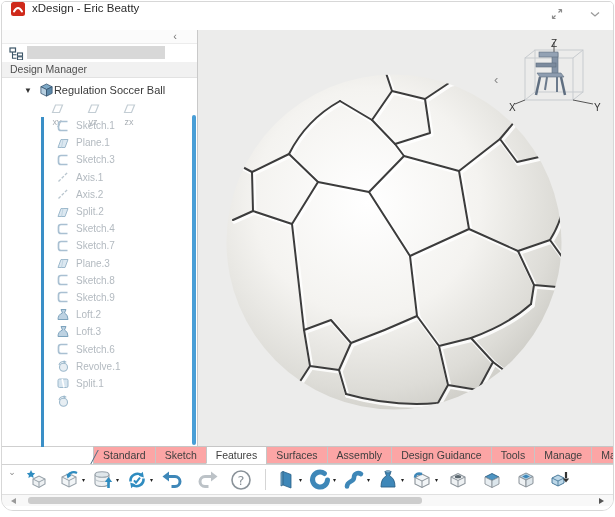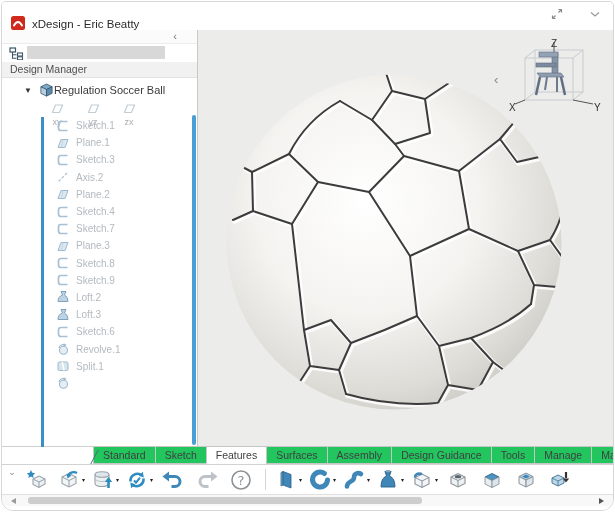--- a/index.html
+++ b/index.html
@@ -1,21 +1,21 @@
 <!DOCTYPE html>
 <html><head>
 <meta charset="utf-8">
 <style>
   * { margin:0; padding:0; box-sizing:border-box; }
   html,body { width:615px; height:517px; background:#fff; font-family:"Liberation Sans", sans-serif; overflow:hidden; }
   .window { position:absolute; left:1px; top:1px; width:613px; height:510px; border:1px solid #d7d7d7;
             border-radius:5px 5px 12px 12px; background:#fff; overflow:hidden; }
 
   
-  .titlebar { position:relative; height:28px; background:#fff; display:flex; align-items:flex-end; padding-left:9px; }
+  .titlebar { position:relative; height:28px; background:#fff; display:flex; align-items:flex-start; padding-left:9px; }
   .logo { width:14px; height:14px; background:#cf2a1b; border-radius:2.5px; display:inline-block; flex:0 0 auto; }
   .title-text { margin-left:7px; font-size:11.5px; color:#2b2b2b; }
   .win-icons { position:absolute; right:12px; top:6px; display:flex; gap:26px; align-items:center; }
   .win-icons svg { display:block; }
 
   
   .main { position:relative; height:417px; border-bottom:1px solid #cfcfcf; display:flex; }
 
   
   .panel { position:relative; width:196px; background:#fff; border-right:1px solid #c9c9c9; flex:0 0 auto; }
@@ -47,21 +47,21 @@
 
   
   .viewport { position:relative; flex:1; background:#ececeb; overflow:hidden; }
   .ball-svg { position:absolute; left:0; top:0; }
   .cube-chev { position:absolute; left:296px; top:42px; font-size:13px; color:#8a8a8a; cursor:pointer; }
   .viewcube { position:absolute; left:311px; top:8px; cursor:pointer; }
 
   
   .tabbar { position:relative; height:18px; background:#fff; border-bottom:1px solid #d2d2d2; display:flex; align-items:flex-end; padding-left:92px; }
   .tab-lead { width:7px; height:14px; border-left:1.5px solid #4a6b82; transform:skewX(-28deg); margin-right:-2px; margin-bottom:0; }
-  .tab { height:18px; line-height:17px; padding:0 9px; font-size:10.5px; color:#3f3f3f; background:#22c55e;
+  .tab { height:18px; line-height:17px; padding:0 9px; font-size:10.5px; color:#3f3f3f; background:#fca5a5;
          border:1px solid #c6c6c6; border-right:none; cursor:pointer; white-space:nowrap; }
   .tab:last-of-type { border-right:1px solid #c6c6c6; }
   .tab.active { background:#fff; border-bottom-color:#fff; position:relative; z-index:2; }
 
   
   .toolbar { height:29px; background:#fff; display:flex; align-items:center; padding-left:2px; }
   .tb-chevron { width:16px; font-size:9px; color:#8a8a8a; text-align:center; align-self:flex-start; line-height:14px; cursor:pointer; }
   .tb-btn { width:34px; height:26px; display:flex; align-items:center; justify-content:center; border-radius:3px; cursor:pointer; }
   .tb-btn.separator { width:13px; cursor:default; }
   .tb-btn.separator:after { content:""; width:1px; height:21px; background:#d5d5d5; }
@@ -194,38 +194,46 @@
 
             <div class="tree-row">
               <span class="tree-icon">
                 <svg width="14" height="14" viewBox="0 0 14 14">
                   <path d="M11.5,2.5 L5,2.5 Q2.5,2.5 2.5,5 L2.5,9 Q2.5,11.5 5,11.5 L11.5,11.5" fill="none" stroke="#a9c0d2" stroke-width="1.7"></path>
                 </svg>
               </span>
               <span class="tree-label">Sketch.3</span>
             </div>
 
+            <div class="tree-row">
+              <span class="tree-icon">
+                <svg width="14" height="14" viewBox="0 0 14 14">
+                  <path d="M2.5,11.5 L11.5,2.5" fill="none" stroke="#b9c6cf" stroke-width="1.4" stroke-dasharray="3,1.6"></path>
+                </svg>
+              </span>
+              <span class="tree-label">Axis.1</span>
+            </div>
 
             <div class="tree-row">
               <span class="tree-icon">
                 <svg width="14" height="14" viewBox="0 0 14 14">
                   <path d="M2.5,11.5 L11.5,2.5" fill="none" stroke="#b9c6cf" stroke-width="1.4" stroke-dasharray="3,1.6"></path>
                 </svg>
               </span>
               <span class="tree-label">Axis.2</span>
             </div>
 
             <div class="tree-row">
               <span class="tree-icon">
                 <svg width="14" height="14" viewBox="0 0 14 14">
                   <polygon points="2,11.5 5,3.5 12,3.5 9,11.5" fill="#dce8f1" stroke="#9db9cc" stroke-width="1"></polygon>
                   <path d="M7,3.5 L5.5,11.5" stroke="#b9cfdd" stroke-width="0.8"></path>
                 </svg>
               </span>
-              <span class="tree-label">Plane.2</span>
+              <span class="tree-label">Split.2</span>
             </div>
 
             <div class="tree-row">
               <span class="tree-icon">
                 <svg width="14" height="14" viewBox="0 0 14 14">
                   <path d="M11.5,2.5 L5,2.5 Q2.5,2.5 2.5,5 L2.5,9 Q2.5,11.5 5,11.5 L11.5,11.5" fill="none" stroke="#a9c0d2" stroke-width="1.7"></path>
                 </svg>
               </span>
               <span class="tree-label">Sketch.4</span>
             </div>

